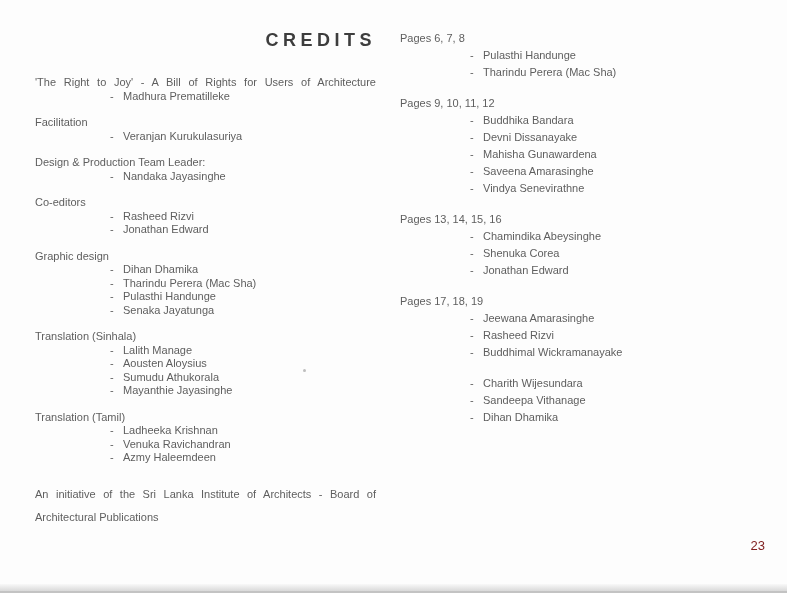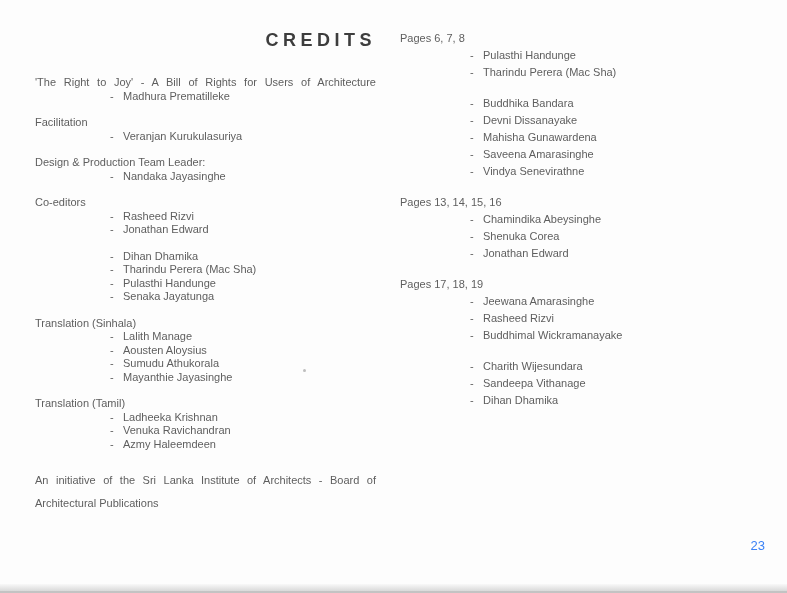--- a/index.html
+++ b/index.html
@@ -33,21 +33,21 @@
     margin-top:18px;
     font-size:11px;
     color:#5e5e5e;
     line-height:23px;
     text-align:justify;
   }
   .page-number {
     position:absolute;
     top:538px; right:22px;
     font-size:13px;
-    color:#3b82f6;
+    color:#7f1d1d;
   }
   .bottom-edge {
     position:absolute;
     left:0; bottom:0;
     width:100%; height:9px;
     background:linear-gradient(to bottom,#f9f9f9,#d9d9d9);
     border-bottom:2px solid #c3c3c3;
     box-sizing:border-box;
   }
   .artifact-dot {
@@ -91,20 +91,21 @@
         <div class="name-row">
           <span class="dash">-</span>
           <span class="name-text">Rasheed Rizvi</span>
         </div>
         <div class="name-row">
           <span class="dash">-</span>
           <span class="name-text">Jonathan Edward</span>
         </div>
       </div>
       <div class="section">
+        <div class="section-label">Graphic design</div>
         <div class="name-row">
           <span class="dash">-</span>
           <span class="name-text">Dihan Dhamika</span>
         </div>
         <div class="name-row">
           <span class="dash">-</span>
           <span class="name-text">Tharindu Perera (Mac Sha)</span>
         </div>
         <div class="name-row">
           <span class="dash">-</span>
@@ -160,20 +161,21 @@
         <div class="name-row">
           <span class="dash">-</span>
           <span class="name-text">Pulasthi Handunge</span>
         </div>
         <div class="name-row">
           <span class="dash">-</span>
           <span class="name-text">Tharindu Perera (Mac Sha)</span>
         </div>
       </div>
       <div class="section">
+        <div class="section-label">Pages 9, 10, 11, 12</div>
         <div class="name-row">
           <span class="dash">-</span>
           <span class="name-text">Buddhika Bandara</span>
         </div>
         <div class="name-row">
           <span class="dash">-</span>
           <span class="name-text">Devni Dissanayake</span>
         </div>
         <div class="name-row">
           <span class="dash">-</span>

